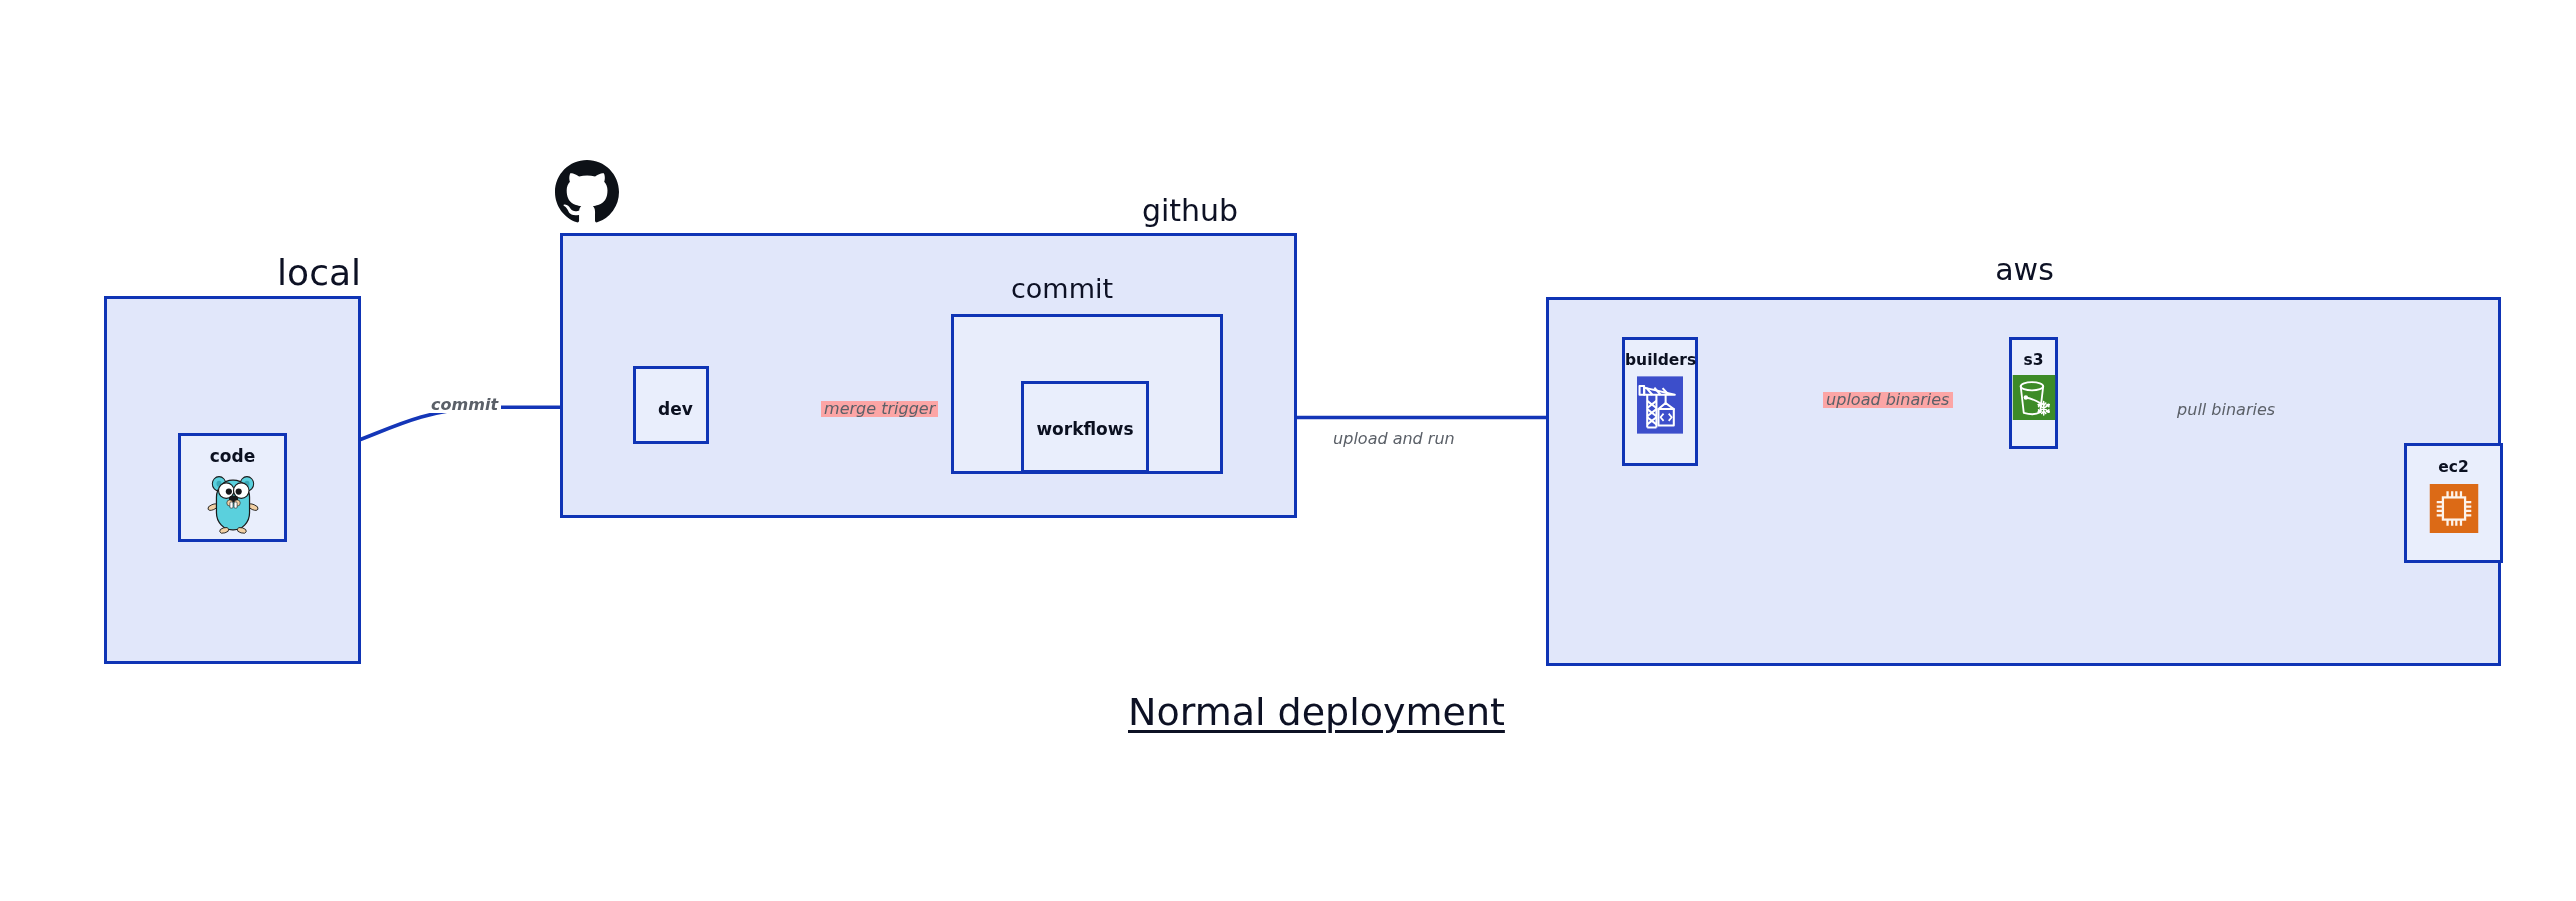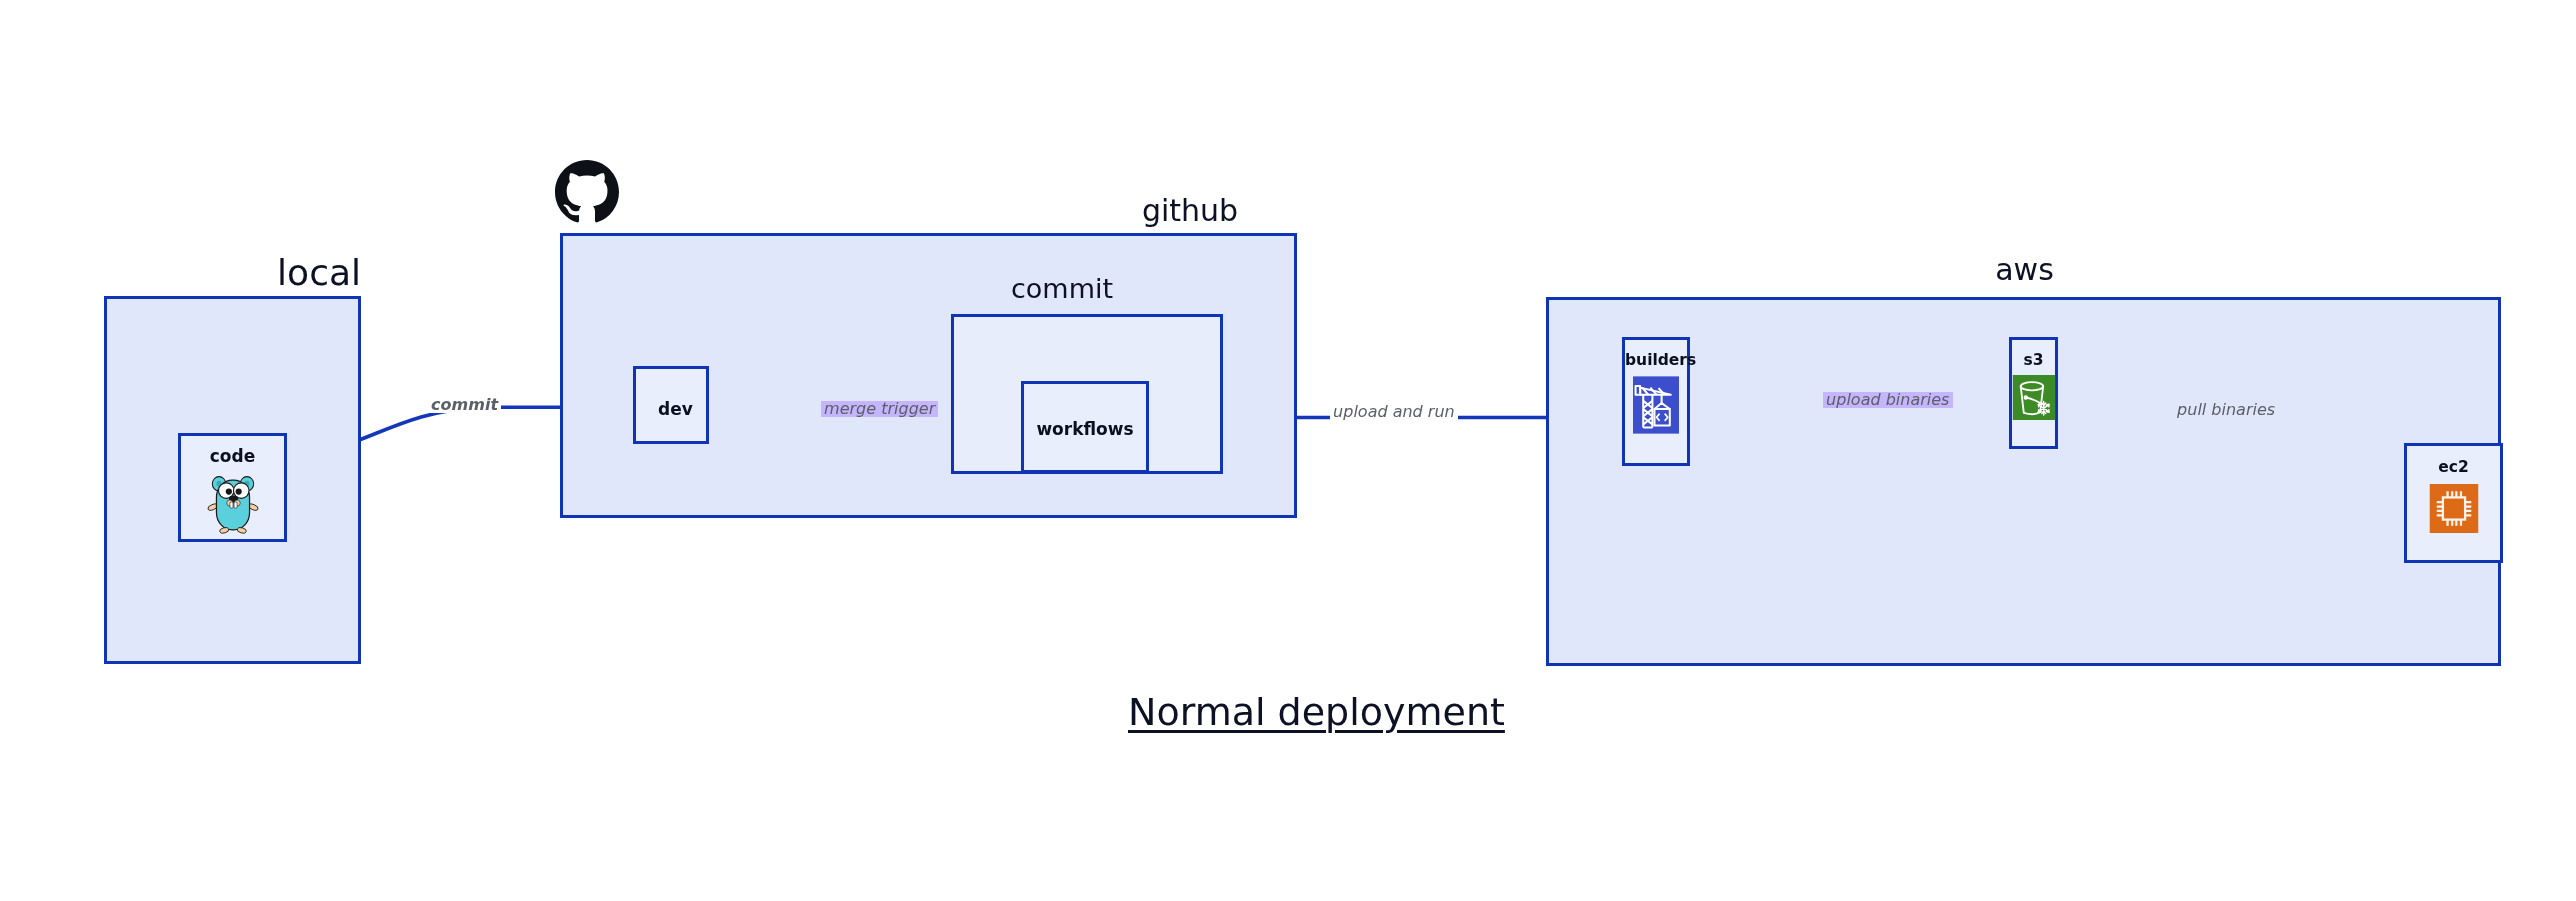--- a/index.html
+++ b/index.html
@@ -69,21 +69,21 @@
 
   
   .edge-label {
     position: absolute;
     color: #5b6068;
     font-style: italic;
     white-space: nowrap;
     background: #ffffff;
     line-height: 1;
   }
-  .edge-label.on-light  { background: #c4b5fd; }
+  .edge-label.on-light  { background: #fca5a5; }
   .edge-label.on-white  { background: #ffffff; }
   .edge-label.no-bg     { background: transparent; }
 
   
   #caption {
     position: absolute;
     color: #0d1124;
     text-decoration: underline;
     text-underline-offset: 4.6px;
     text-decoration-thickness: 2.6px;
@@ -191,21 +191,21 @@
   </div>
 
   <div class="node" style="left:1021px; top:381px; width:128px; height:92px;">
     <div class="node-label" style="top:35px; font-size:17px;">workflows</div>
   </div>
 
   <div class="group-title" style="left:1906px; top:252px; width:237px; text-align:center; font-size:30px;">aws</div>
   <div class="group" style="left:1546px; top:297px; width:955px; height:369px;">
   </div>
 
-  <div class="node" style="left:1622px; top:337px; width:68px; height:129px;">
+  <div class="node" style="left:1622px; top:337px; width:76px; height:129px;">
     <div class="node-label" style="top:11.3px; font-size:15.5px;">builders</div>
     <div class="node-icon" style="top:36px; width:46px; height:58px;">
       <svg viewBox="0 0 90 112" width="46" height="58">
         <rect x="0" y="0" width="90" height="112" fill="#3c4ecb"></rect>
         <g fill="none" stroke="#ffffff" stroke-width="4" stroke-linejoin="round">
 
           <rect x="5" y="19" width="9" height="17"></rect>
 
           <path d="M14 22 L74 36 L14 36 Z"></path>
           <path d="M18 22 L30 36 M34 22 L46 36 M50 23 L62 36"></path>
@@ -264,21 +264,21 @@
           <path d="M69 35 L81 35 M69 44 L81 44 M69 52 L81 52 M69 61 L81 61"></path>
         </g>
       </svg>
     </div>
   </div>
 
   <div class="edge-label on-white" style="left:428px; top:397px; font-size:16px; padding:0 3.1px;font-weight:bold;">commit</div>
 
   <div class="edge-label on-light" style="left:821px; top:401px; font-size:16px; padding:0 3.1px;">merge trigger</div>
 
-  <div class="edge-label on-white" style="left:1330px; top:404px; font-size:16px; padding:0 3.1px;">upload and run</div>
+  <div class="edge-label on-white" style="left:1330px; top:431px; font-size:16px; padding:0 3.1px;">upload and run</div>
 
   <div class="edge-label on-light" style="left:1823px; top:392px; font-size:16px; padding:0 3.1px;">upload binaries</div>
 
   <div class="edge-label no-bg" style="left:2174px; top:402px; font-size:16px; padding:0 3.1px;">pull binaries</div>
 
   <div id="caption" style="left:1128px; top:690px; font-size:38px;">Normal deployment</div>
 
 </div>
 
 

